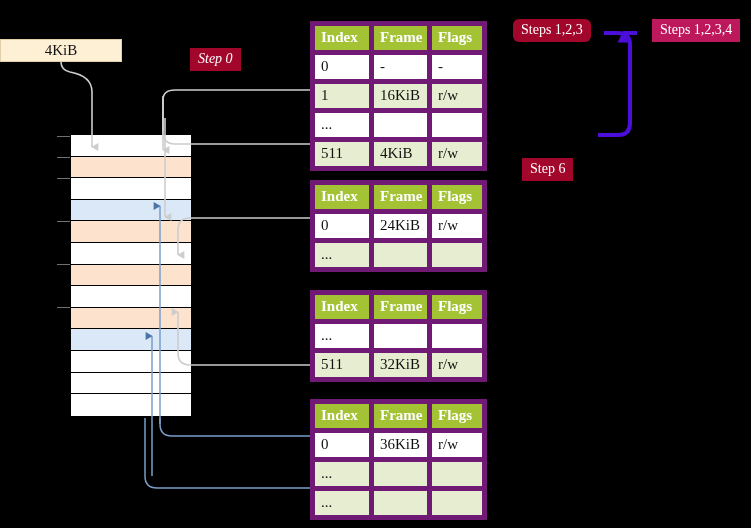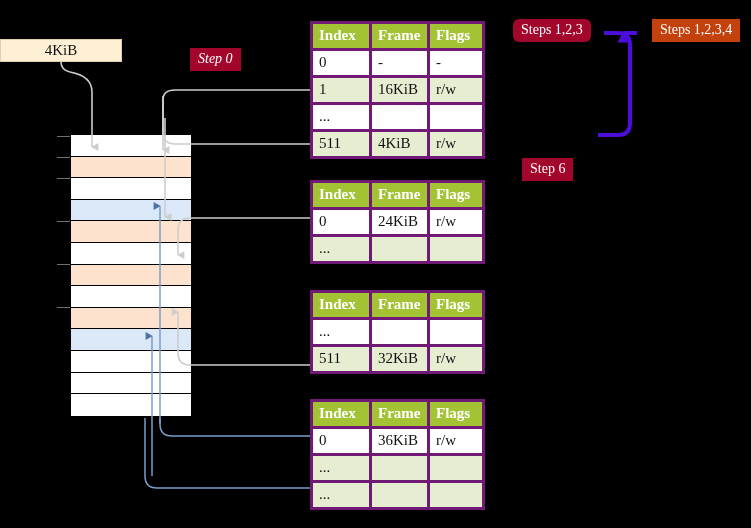--- a/index.html
+++ b/index.html
@@ -20,21 +20,21 @@
   .badge {
     position: absolute;
     color: #ffffff;
     font-size: 14px;
     line-height: 18px;
     padding: 2px 8px 3px 8px;
     white-space: nowrap;
     font-family: "Liberation Serif", serif;
   }
   .badge-dark-red { background: #a3062b; }
-  .badge-purple   { background: #c2410c; }
+  .badge-purple   { background: #be185d; }
 
   
   .cream-box {
     position: absolute;
     background: #fdf0d5;
     border: 1px solid #e0cfa8;
     color: #111111;
     font-size: 15px;
     text-align: center;
     line-height: 20px;
@@ -44,21 +44,21 @@
   
   .ptable {
     position: absolute;
     border-collapse: collapse;
     table-layout: fixed;
     background: #ffffff;
     border: 1px solid #8fa82e;
     box-sizing: border-box;
   }
   .ptable th, .ptable td {
-    border: 3px solid #701a75;
+    border: 5px solid #701a75;
     font-size: 15px;
     padding: 3px 6px 4px 6px;
     text-align: left;
     height: 21px;
     box-sizing: border-box;
     overflow: hidden;
     white-space: nowrap;
   }
   .ptable th {
     background: #a4c334;

